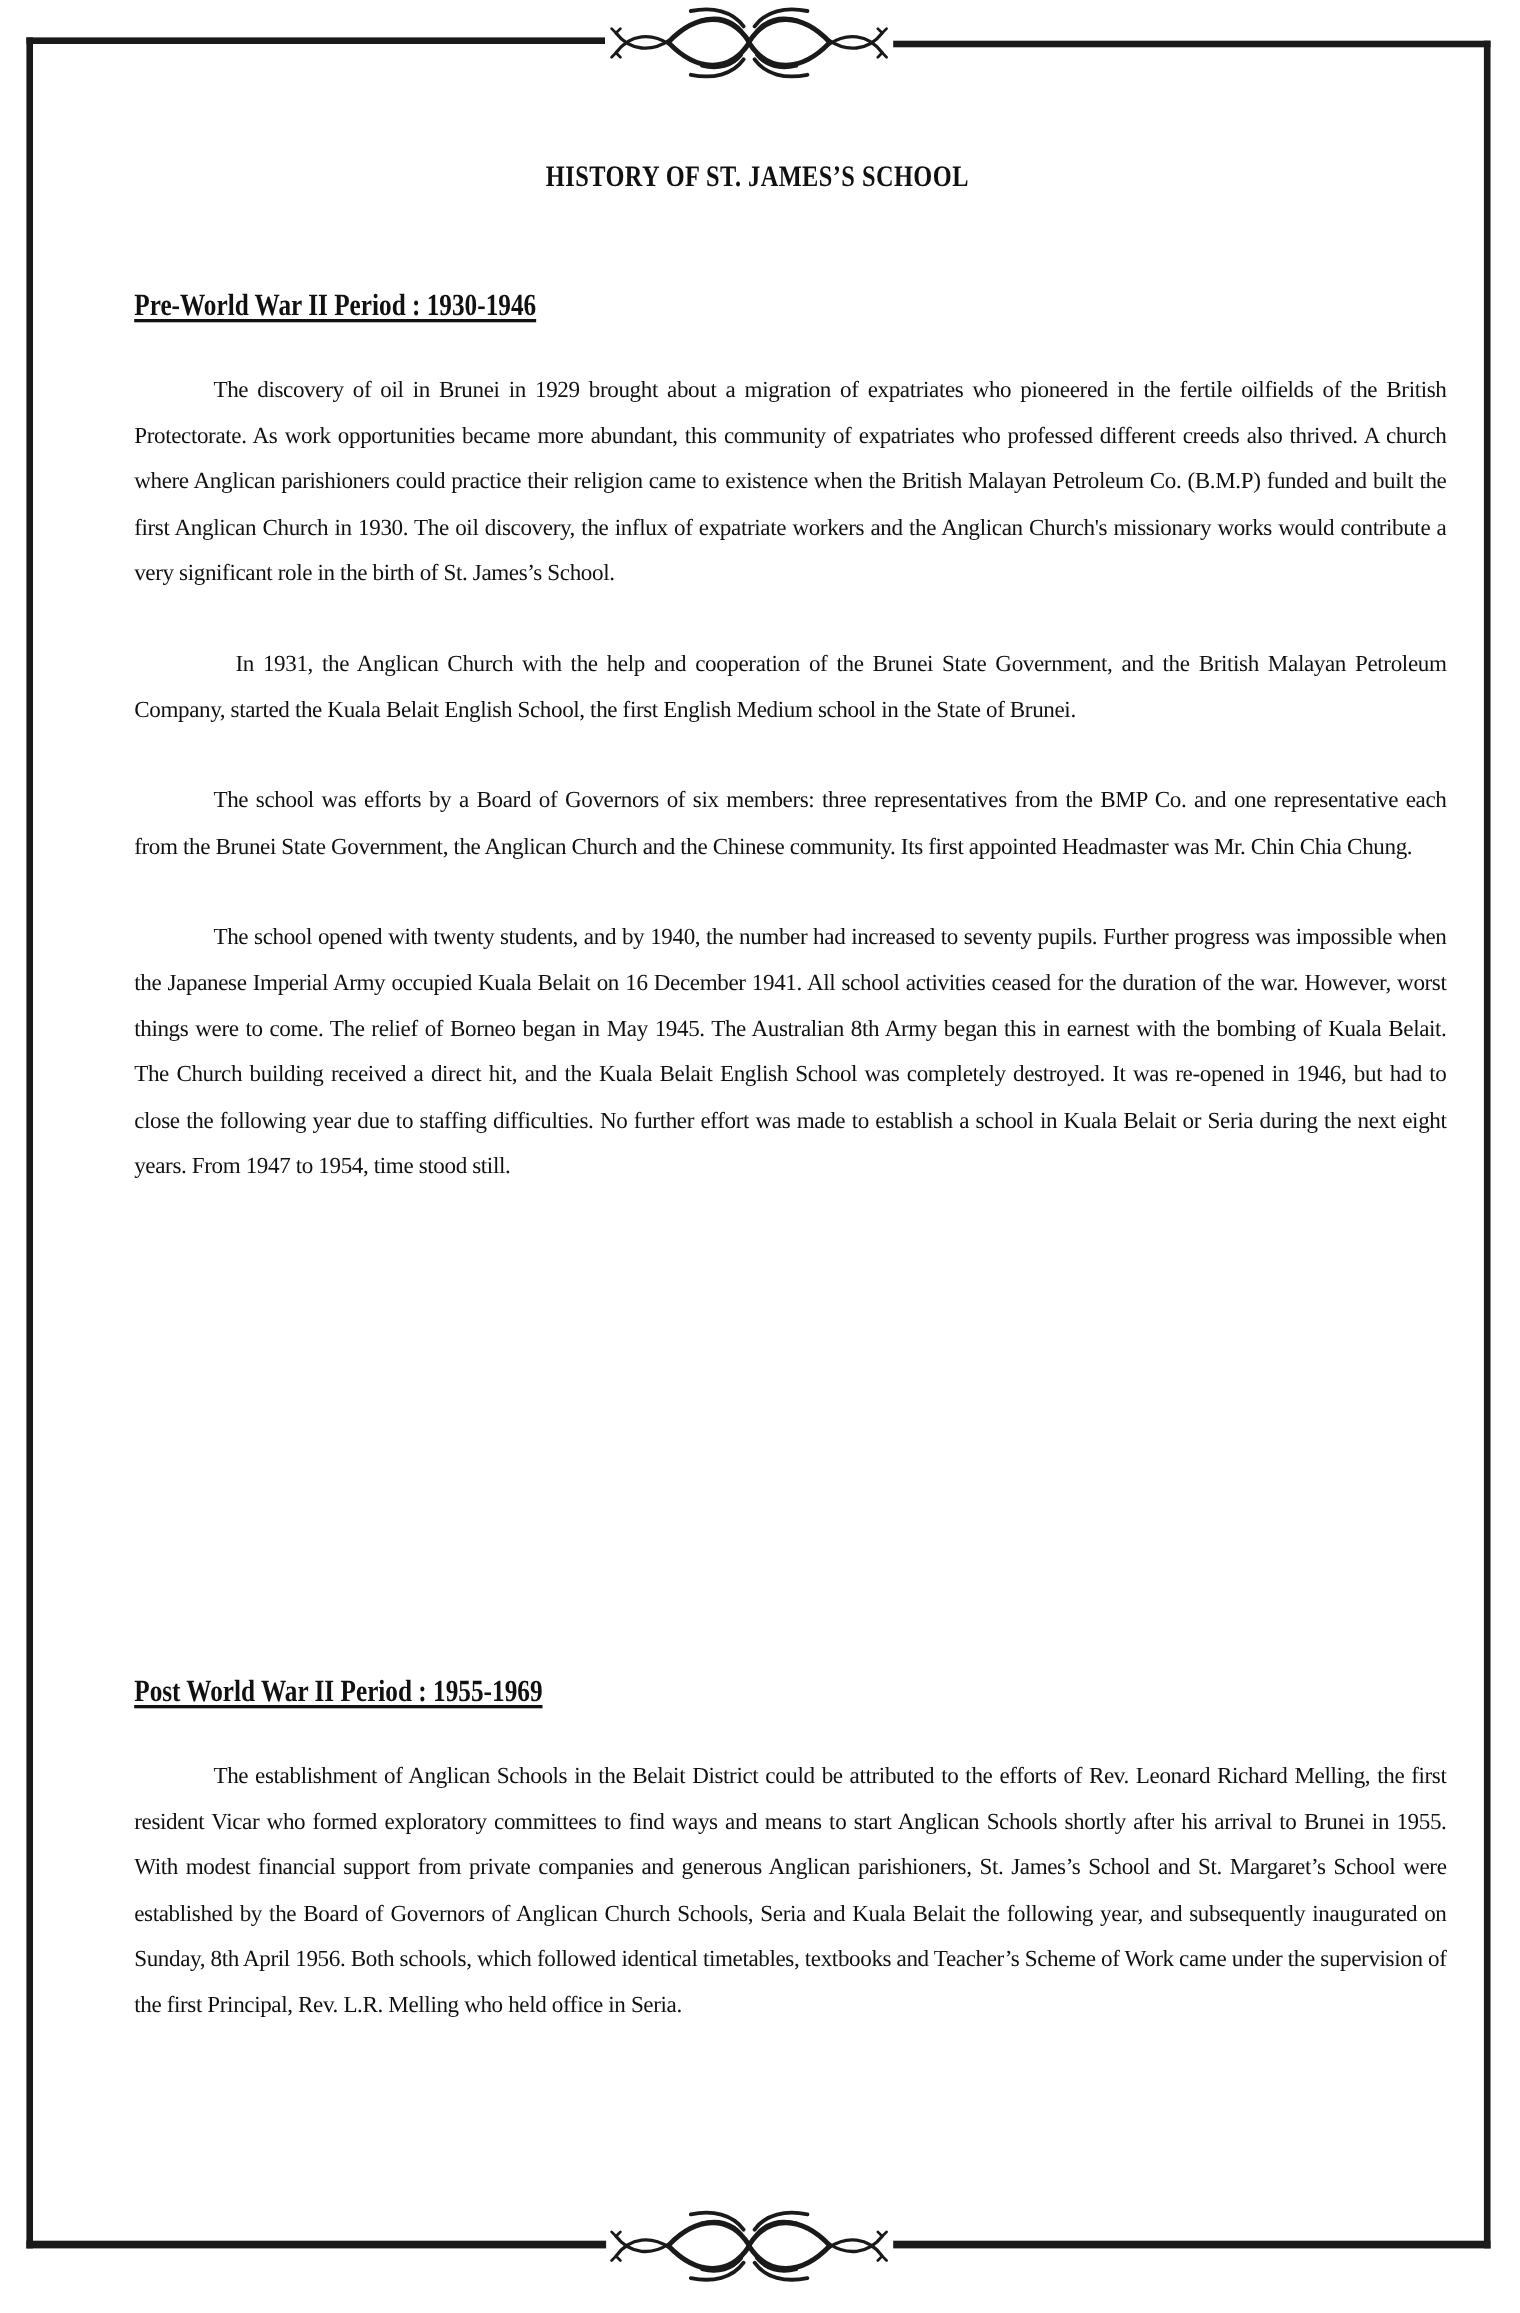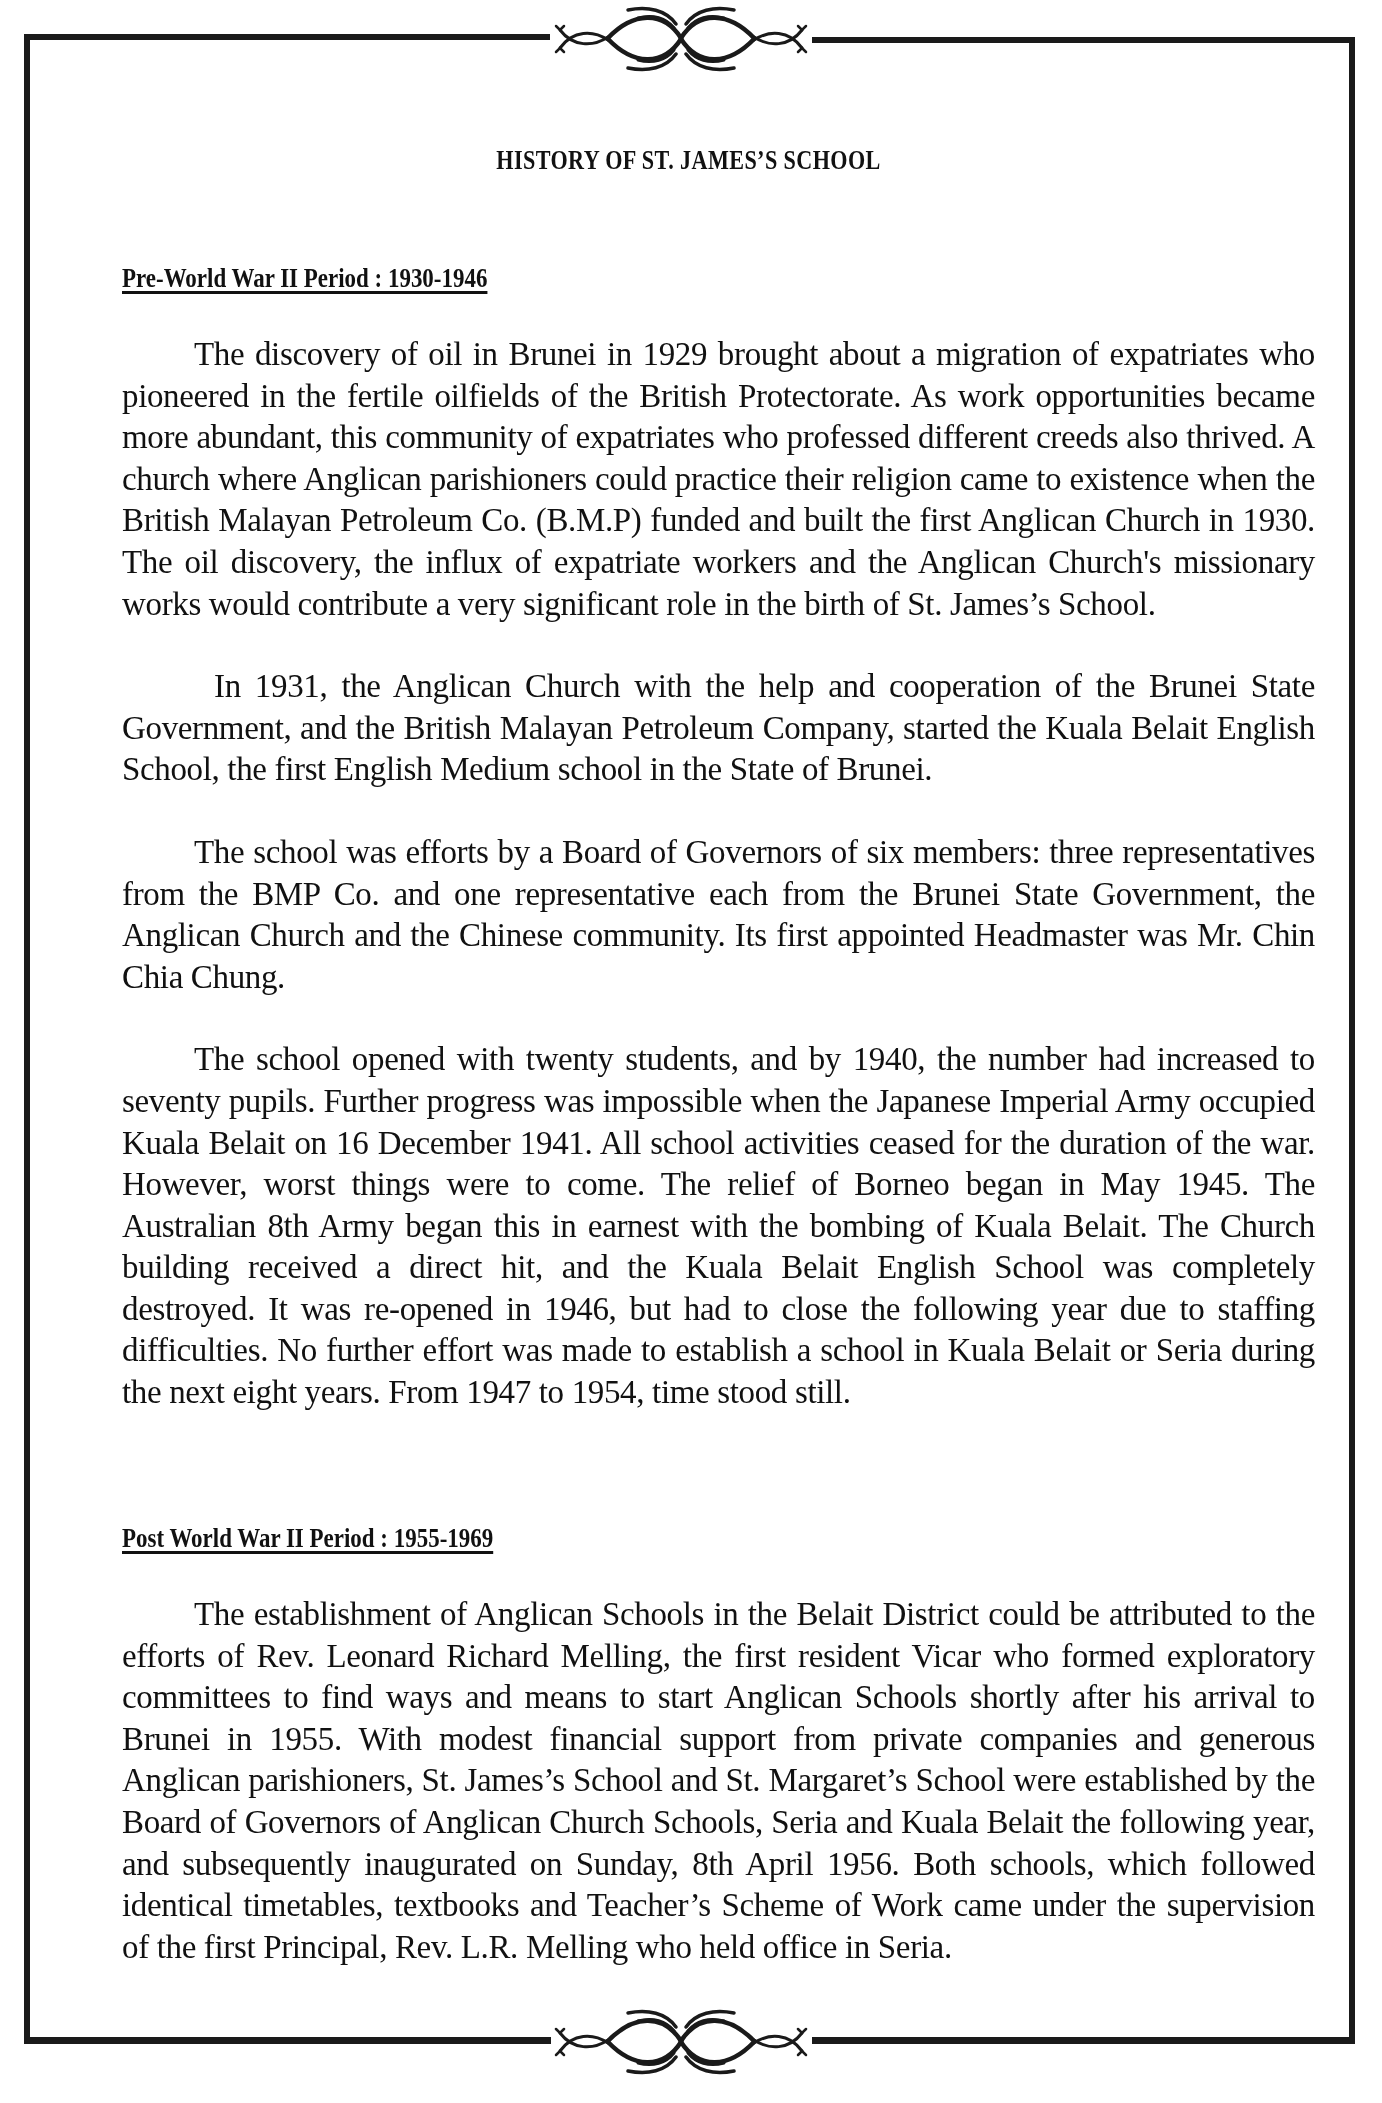--- a/index.html
+++ b/index.html
@@ -65,21 +65,21 @@
       transform-origin: left center;
       white-space: nowrap;
     }
     .section {
       position: absolute;
       left: 6px;
       width: 1193px;
       margin-left: 24px;
     }
     .para {
-      font-size: 33px;
+      font-size: 21px;
       line-height: 41.6px;
       text-align: justify;
       text-indent: 72px;
       margin: 0;
       letter-spacing: -0.35px;
       word-spacing: 0px;
     }
     .para.indent-small { text-indent: 92px; font-family: Liberation Serif, serif; }
   </style>
 </head>

